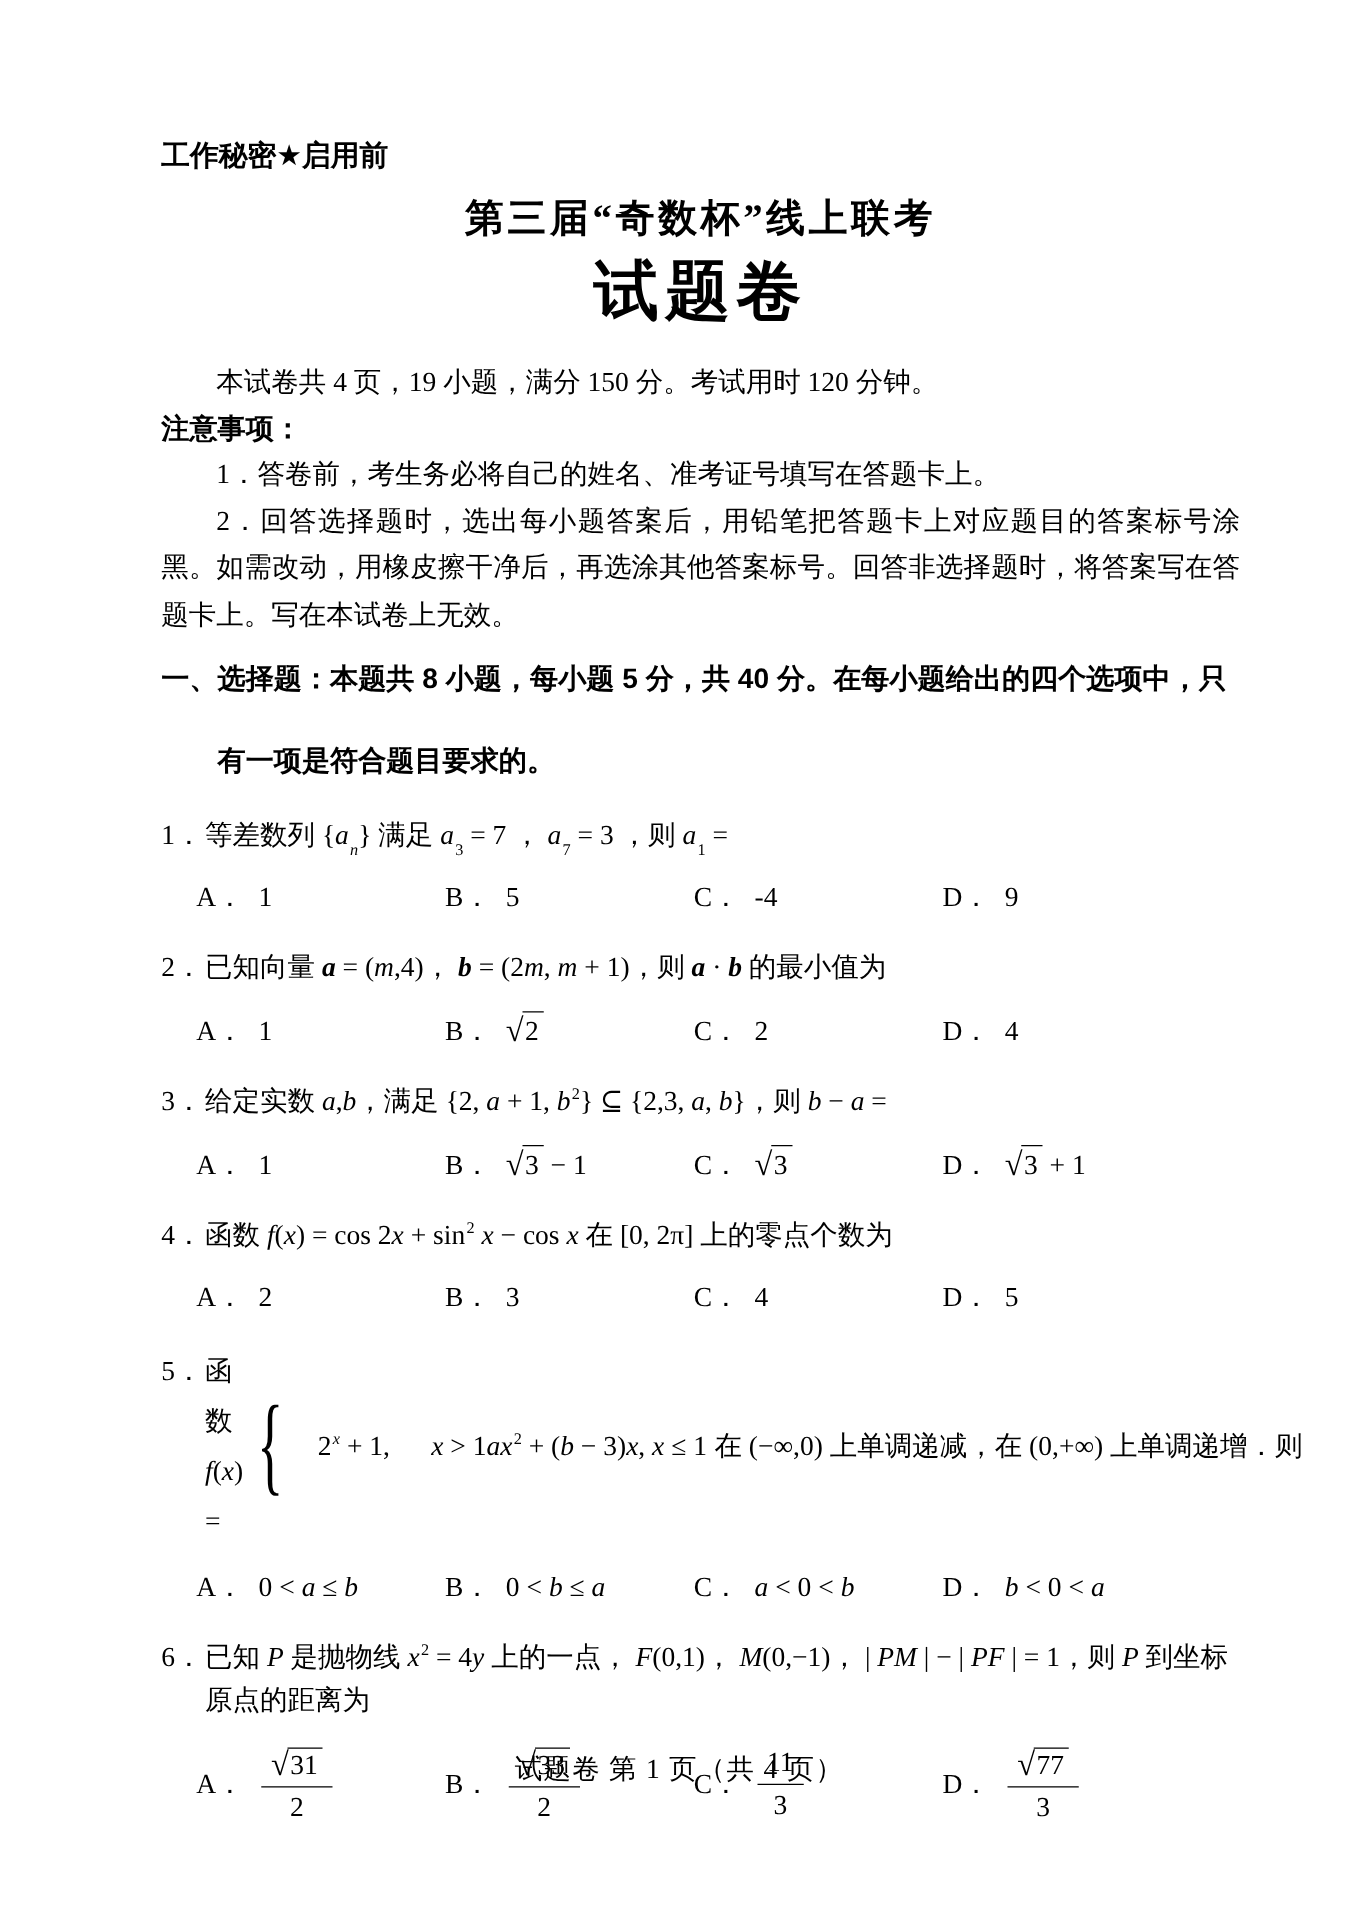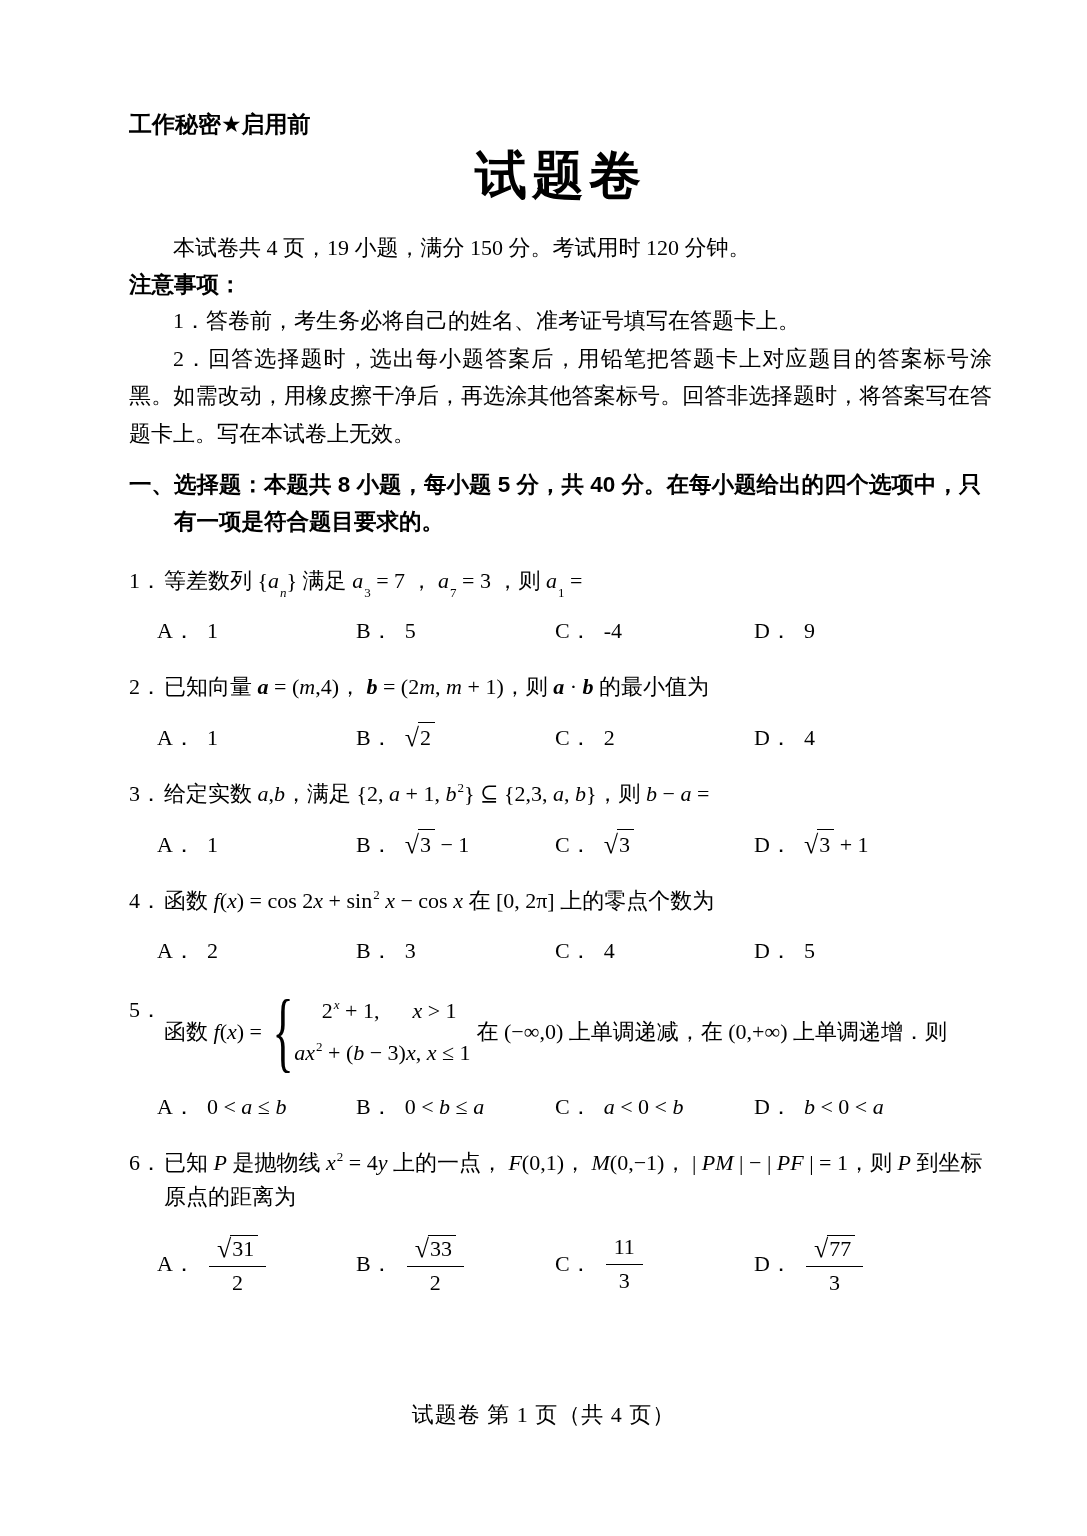--- a/index.html
+++ b/index.html
@@ -12,21 +12,21 @@
   .hei{font-family:"Liberation Sans","DejaVu Sans",sans-serif;font-weight:700;}
   .classification{font-size:23px;line-height:28px;}
   .title{font-size:31px;font-weight:700;text-align:center;margin:16px 0 0;letter-spacing:3px;}
   .subtitle{font-size:52px;text-align:center;margin:10px 0 0;letter-spacing:5px;line-height:54px;}
   .examinfo{margin:30px 0 0;text-indent:2em;line-height:32px;}
   .notes-heading{margin-top:4px;font-size:22.5px;line-height:34px;}
   .note{margin:0;line-height:37.5px;}
   .note.one{text-indent:2em;}
   .note.just{text-indent:2em;text-align:justify;}
   .section-heading{margin-top:14px;font-size:22.5px;line-height:37px;}
-  .sh2{padding-left:45px;}
+  .sh2{padding-left:45px;margin-top:29px;}
 
   .question{margin-top:24px;}
   .qline{display:flex;line-height:34px;}
   .qnum{width:35px;flex:none;}
   .qstem{flex:1;}
   .opts{display:flex;align-items:center;margin:18px 0 0 28px;line-height:30px;}
   .opt{width:199px;flex:none;display:flex;align-items:center;}
   .opt:last-child{width:auto;}
   .olabel{margin-right:12px;}
 
@@ -40,33 +40,34 @@
   .sqrt .rad{font-style:normal;font-size:1.18em;position:relative;top:1px;margin-right:-1px;}
   .sqrt .ovl{border-top:1.8px solid #000;padding:0 4px 0 2px;font-style:normal;}
 
   .frac{display:inline-flex;flex-direction:column;align-items:center;vertical-align:middle;margin:0 2px;line-height:1.2;}
   .fnum{border-bottom:1.8px solid #000;padding:0 8px 3px;}
   .fden{padding-top:3px;}
 
   .q5line{line-height:40px;}
   .q5flex{display:flex;align-items:center;flex-wrap:nowrap;}
   .cbrace{font-size:88px;line-height:.85;font-weight:400;transform:scaleX(.5);margin:0 -10px 0 0;}
-  .cases{display:flex;flex-direction:column;margin:0 6px 0 0;justify-content:center;}
+  .cases{display:flex;flex-direction:row;margin:0 6px 0 0;justify-content:center;}
   .crow{line-height:42px;white-space:pre;}
   .q5suffix{white-space:nowrap;}
 
   .footer{position:absolute;left:0;right:0;top:1400px;text-align:center;font-size:22px;letter-spacing:1px;}
 </style>
 </head>
 <body>
 
 <div class="page">
 
   <div class="classification hei">工作秘密★启用前</div>
 
+  <h1 class="title">第三届“奇数杯”线上联考</h1>
   <div class="subtitle hei">试题卷</div>
 
   <p class="examinfo">本试卷共 4 页，19 小题，满分 150 分。考试用时 120 分钟。</p>
 
   <div>
     <div class="notes-heading hei">注意事项：</div>
     <p class="note one">1．答卷前，考生务必将自己的姓名、准考证号填写在答题卡上。</p>
     <p class="note just">2．回答选择题时，选出每小题答案后，用铅笔把答题卡上对应题目的答案标号涂黑。如需改动，用橡皮擦干净后，再选涂其他答案标号。回答非选择题时，将答案写在答题卡上。写在本试卷上无效。</p>
   </div>
 

